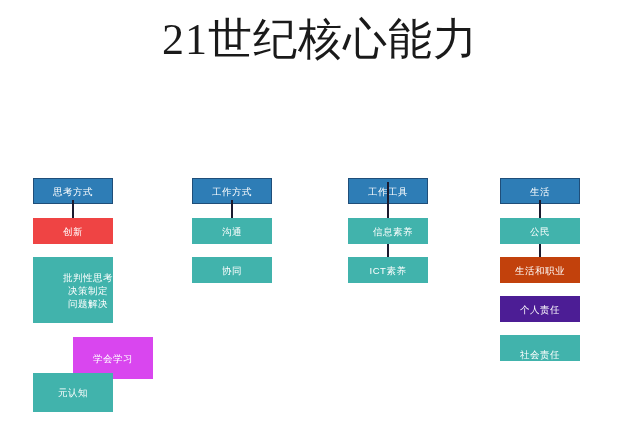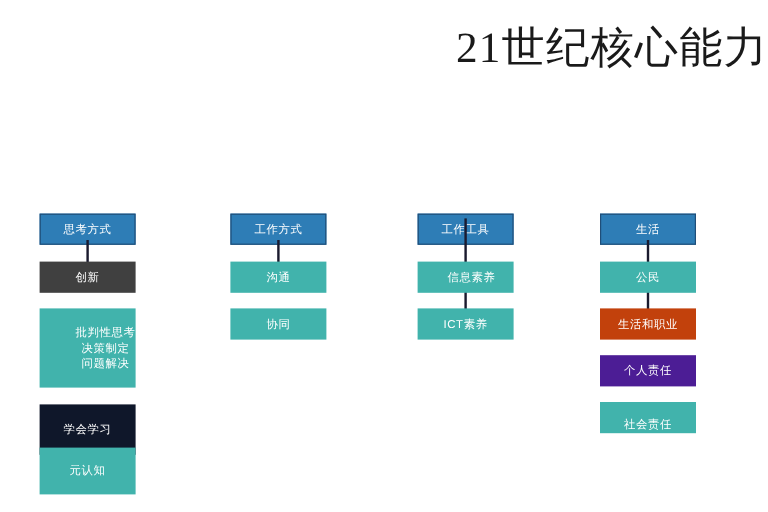--- a/index.html
+++ b/index.html
@@ -22,23 +22,23 @@
     width: 640px;
     height: 427px;
     background: #ffffff;
   }
 
   #slide-title {
     position: absolute;
     left: 0;
     top: 8px;
     width: 640px;
-    text-align: right;
+    text-align: center;
     font-family: "Liberation Serif", "DejaVu Serif", serif;
-    font-size: 36px;
+    font-size: 44px;
     line-height: 64px;
     letter-spacing: 1px;
     color: #1a1a1a;
     white-space: nowrap;
   }
 
   .column {
     position: absolute;
     top: 178px;
     width: 80px;
@@ -102,29 +102,29 @@
 <div id="slide">
 
   <div id="slide-title">21世纪核心能力</div>
 
   <div id="diagram">
       <div class="column col-0">
         <div class="box header" style="background: rgb(46, 125, 182); border-color: rgb(31, 78, 121); color: rgb(255, 255, 255);">
           <span class="box-label">思考方式</span>
         </div>
         <div class="connector" style="top: 22px; height: 30px; background: rgb(26, 26, 46);"></div>
-        <div class="box item" style="top: 40px; height: 26px; background: #404040; color: rgb(255, 255, 255);">
+        <div class="box item" style="top: 40px; height: 26px; background: #ef4444; color: rgb(255, 255, 255);">
           <span class="box-label">创新</span>
         </div>
         <div class="box item tall" style="top: 79px; height: 66px; background: rgb(65, 179, 172); color: rgb(255, 255, 255);">
           <span class="box-label">批判性思考
 决策制定
 问题解决</span>
         </div>
-        <div class="box item" style="top: 159px; height: 42px; background: #0f172a; color: rgb(255, 255, 255);">
+        <div class="box item" style="top: 159px; height: 42px; background: #d946ef; color: rgb(255, 255, 255); margin-left: 40px;">
           <span class="box-label">学会学习</span>
         </div>
         <div class="box item" style="top: 195px; height: 39px; background: rgb(65, 179, 172); color: rgb(255, 255, 255);">
           <span class="box-label">元认知</span>
         </div>
       </div>
       <div class="column col-1">
         <div class="box header" style="background: rgb(46, 125, 182); border-color: rgb(31, 78, 121); color: rgb(255, 255, 255);">
           <span class="box-label">工作方式</span>
         </div>

